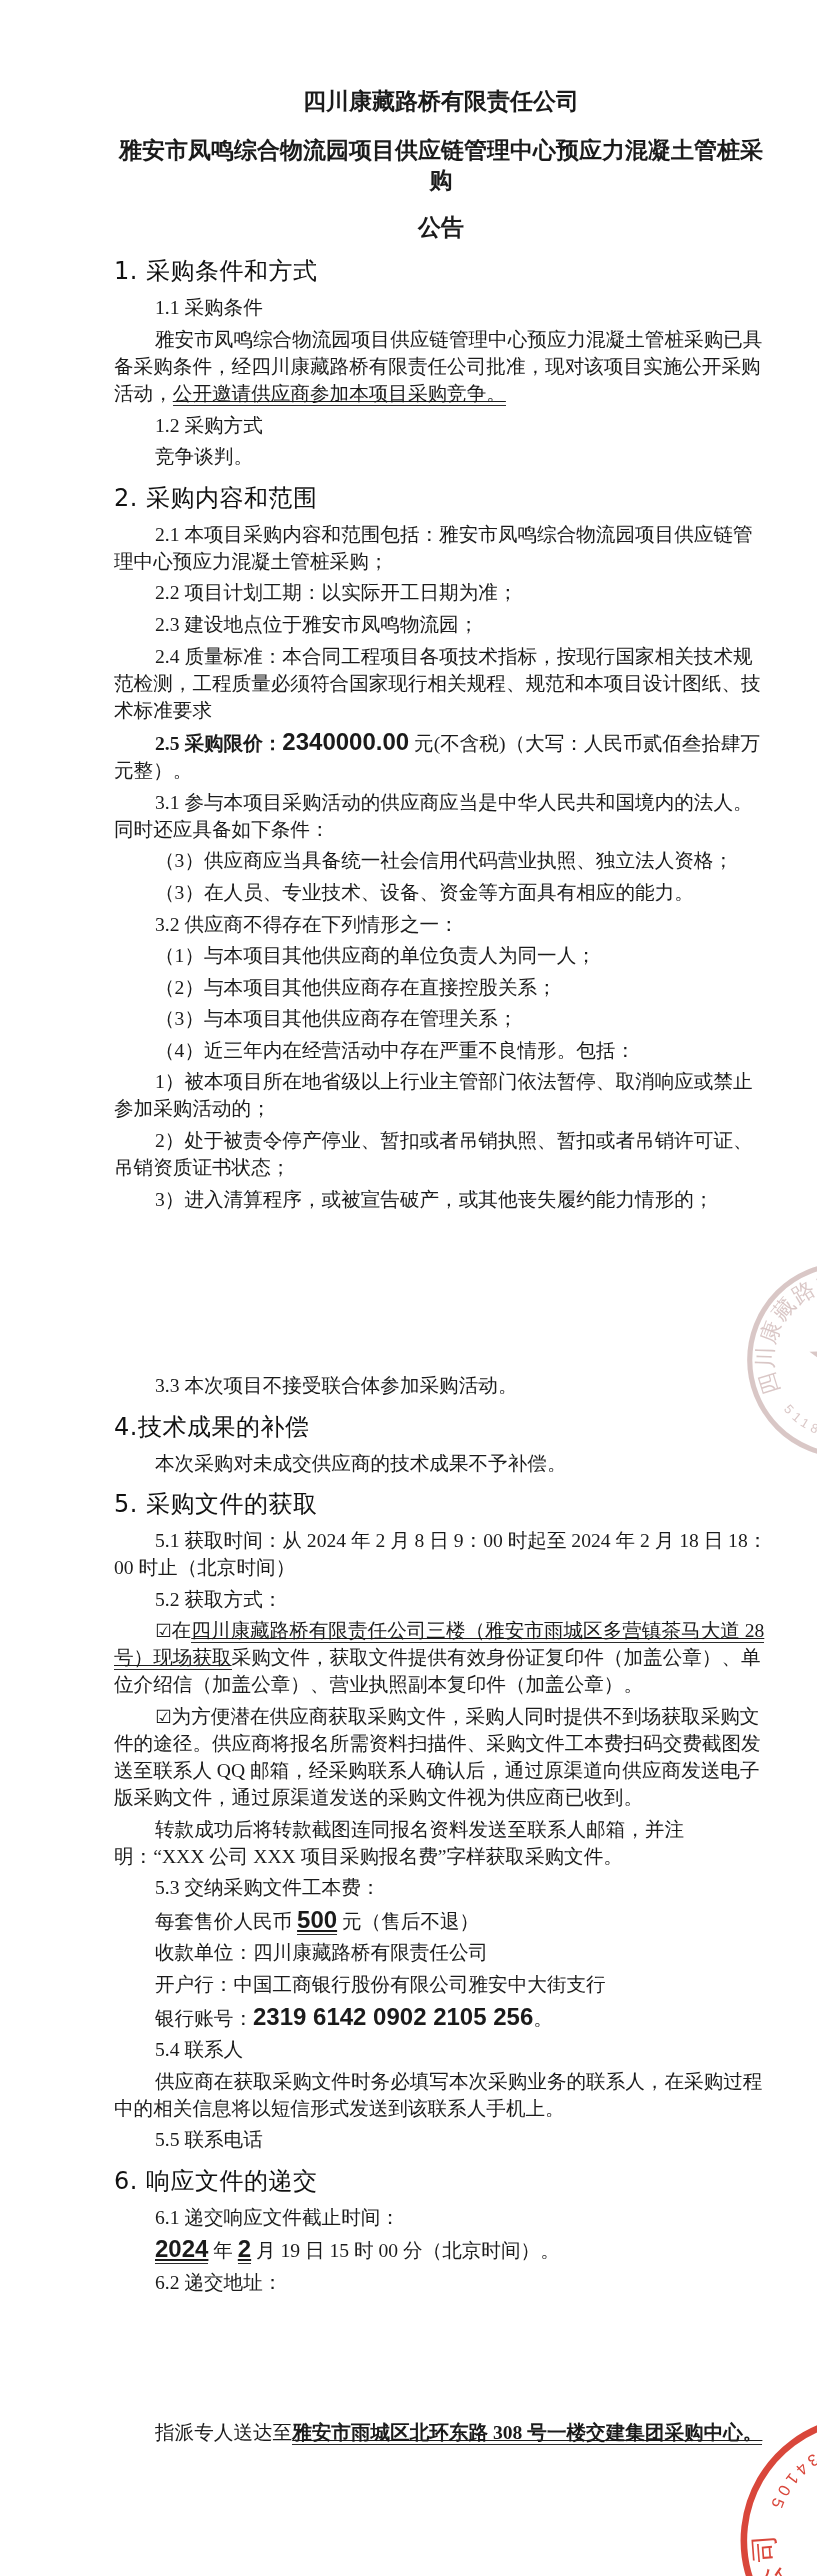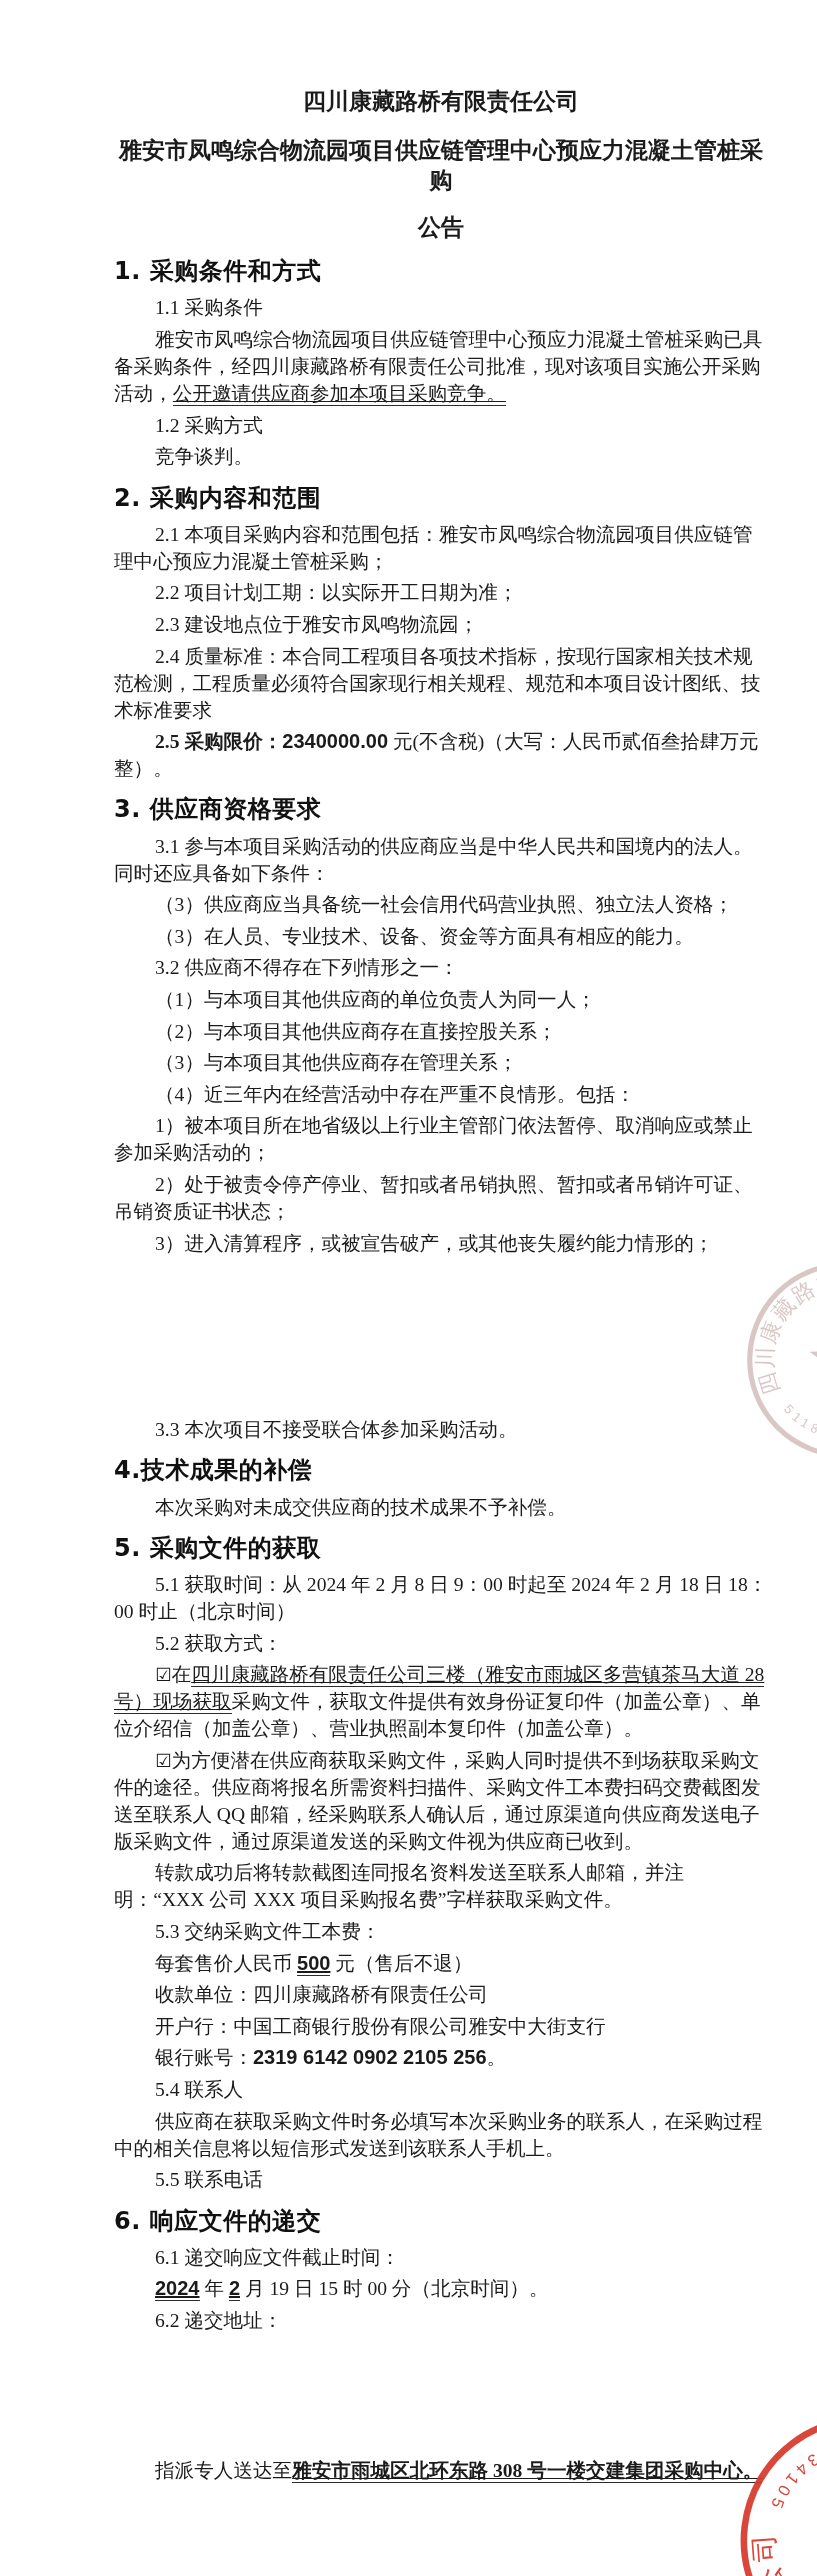--- a/index.html
+++ b/index.html
@@ -3,25 +3,25 @@
 <meta charset="utf-8">
 <style>
   html,body{margin:0;padding:0;background:#e8e8e8;}
   .page{
     position:relative;width:818px;height:3468px;background:#ffffff;
     font-family:"Liberation Serif",serif;color:#1b1b1b;overflow:hidden;margin:0 auto;
   }
   .content{position:absolute;left:114px;top:87px;width:654px;}
   .t{font-size:23px;font-weight:700;text-align:center;margin:0 0 18.5px;line-height:30px;font-family:"Liberation Serif",serif;}
   .t.last{margin-bottom:5.2px;font-family:Liberation Mono, monospace;}
-  .h{font-family:"DejaVu Sans",sans-serif;font-size:24px;font-weight:700;margin:11.3px 0 7.2px;letter-spacing:0.5px;color:#111;}
+  .h{font-family:"DejaVu Sans",sans-serif;font-size:24px;font-weight:400;margin:11.3px 0 7.2px;letter-spacing:0.5px;color:#111;}
   p.b{font-size:19.6px;line-height:27px;margin:0 0 4.6px;text-indent:41px;}
   .u{border-bottom:1.5px solid #2c2c2c;padding-bottom:1px;text-decoration:underline;}
   .bd{font-weight:700;}
-  .num{font-family:"Liberation Sans",sans-serif;font-weight:700;font-size:20px;}
+  .num{font-family:"Liberation Sans",sans-serif;font-weight:700;font-size:24px;}
   .gap1{height:155px;}
   .gap2{height:118px;}
   .check{font-family:"DejaVu Sans",sans-serif;font-size:18.5px;}
   .stamp{position:absolute;}
   .stamp svg{display:block;}
 </style>
 </head>
 <body>
 
 <div class="page">
@@ -37,21 +37,20 @@
     <p class="b">1.2 采购方式</p>
     <p class="b">竞争谈判。</p>
 
     <div class="h">2. 采购内容和范围</div>
     <p class="b">2.1 本项目采购内容和范围包括：雅安市凤鸣综合物流园项目供应链管理中心预应力混凝土管桩采购；</p>
     <p class="b">2.2 项目计划工期：以实际开工日期为准；</p>
     <p class="b">2.3 建设地点位于雅安市凤鸣物流园；</p>
     <p class="b">2.4 质量标准：本合同工程项目各项技术指标，按现行国家相关技术规范检测，工程质量必须符合国家现行相关规程、规范和本项目设计图纸、技术标准要求</p>
     <p class="b"><span class="bd">2.5 采购限价：</span><span class="num">2340000.00</span><span> 元(不含税)（大写：人民币贰佰叁拾肆万元整）。</span></p>
 
-    <div class="h">3. 供应商资格要求</div>
     <p class="b">3.1 参与本项目采购活动的供应商应当是中华人民共和国境内的法人。同时还应具备如下条件：</p>
     <p class="b">（3）供应商应当具备统一社会信用代码营业执照、独立法人资格；</p>
     <p class="b">（3）在人员、专业技术、设备、资金等方面具有相应的能力。</p>
     <p class="b">3.2 供应商不得存在下列情形之一：</p>
     <p class="b">（1）与本项目其他供应商的单位负责人为同一人；</p>
     <p class="b">（2）与本项目其他供应商存在直接控股关系；</p>
     <p class="b">（3）与本项目其他供应商存在管理关系；</p>
     <p class="b">（4）近三年内在经营活动中存在严重不良情形。包括：</p>
     <p class="b">1）被本项目所在地省级以上行业主管部门依法暂停、取消响应或禁止参加采购活动的；</p>
     <p class="b">2）处于被责令停产停业、暂扣或者吊销执照、暂扣或者吊销许可证、吊销资质证书状态；</p>

